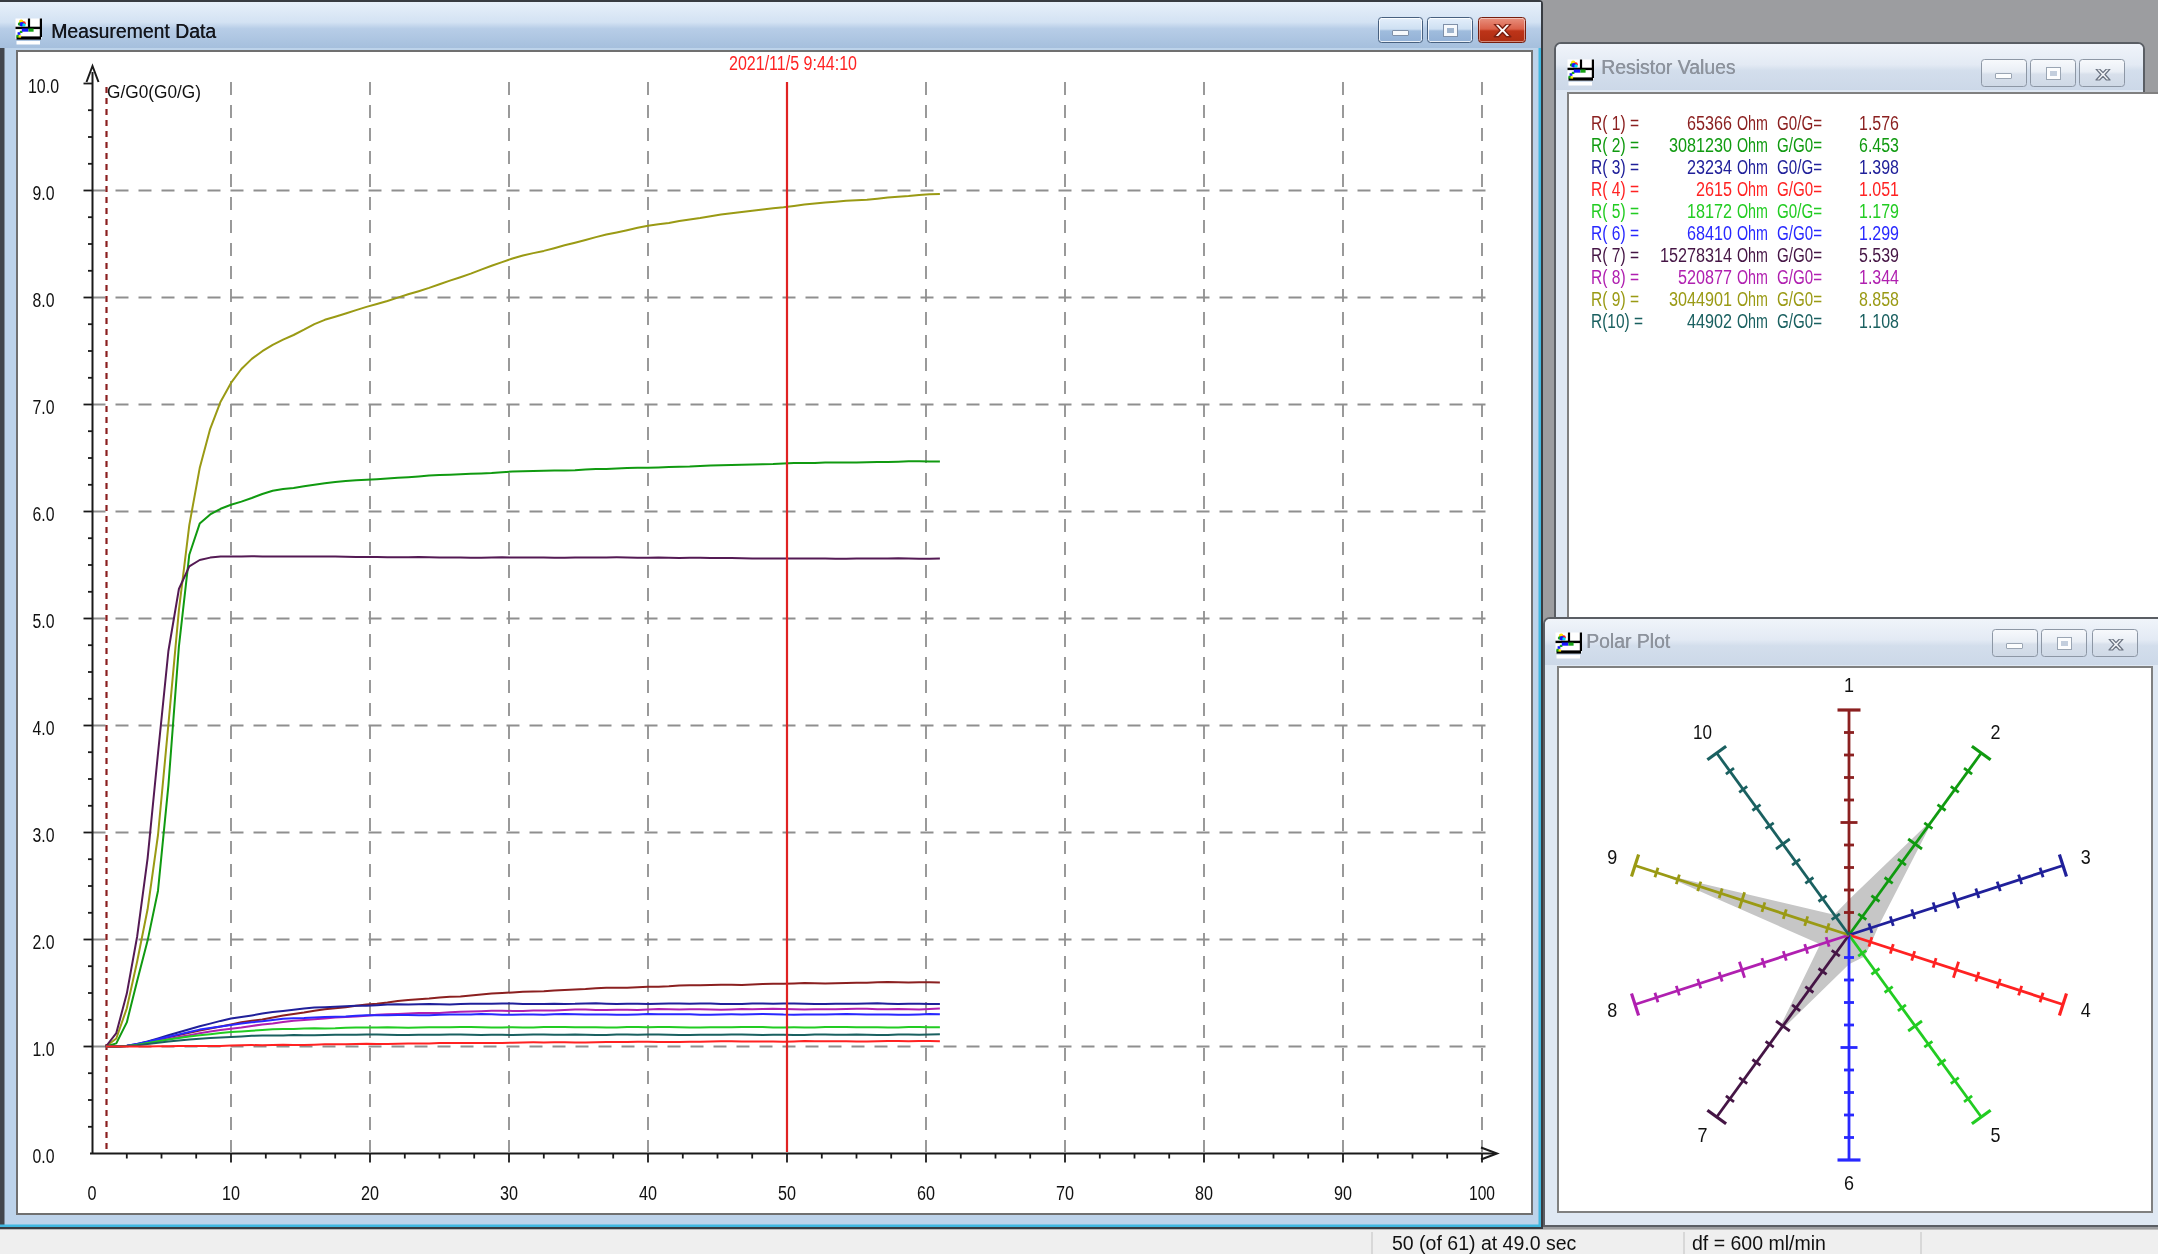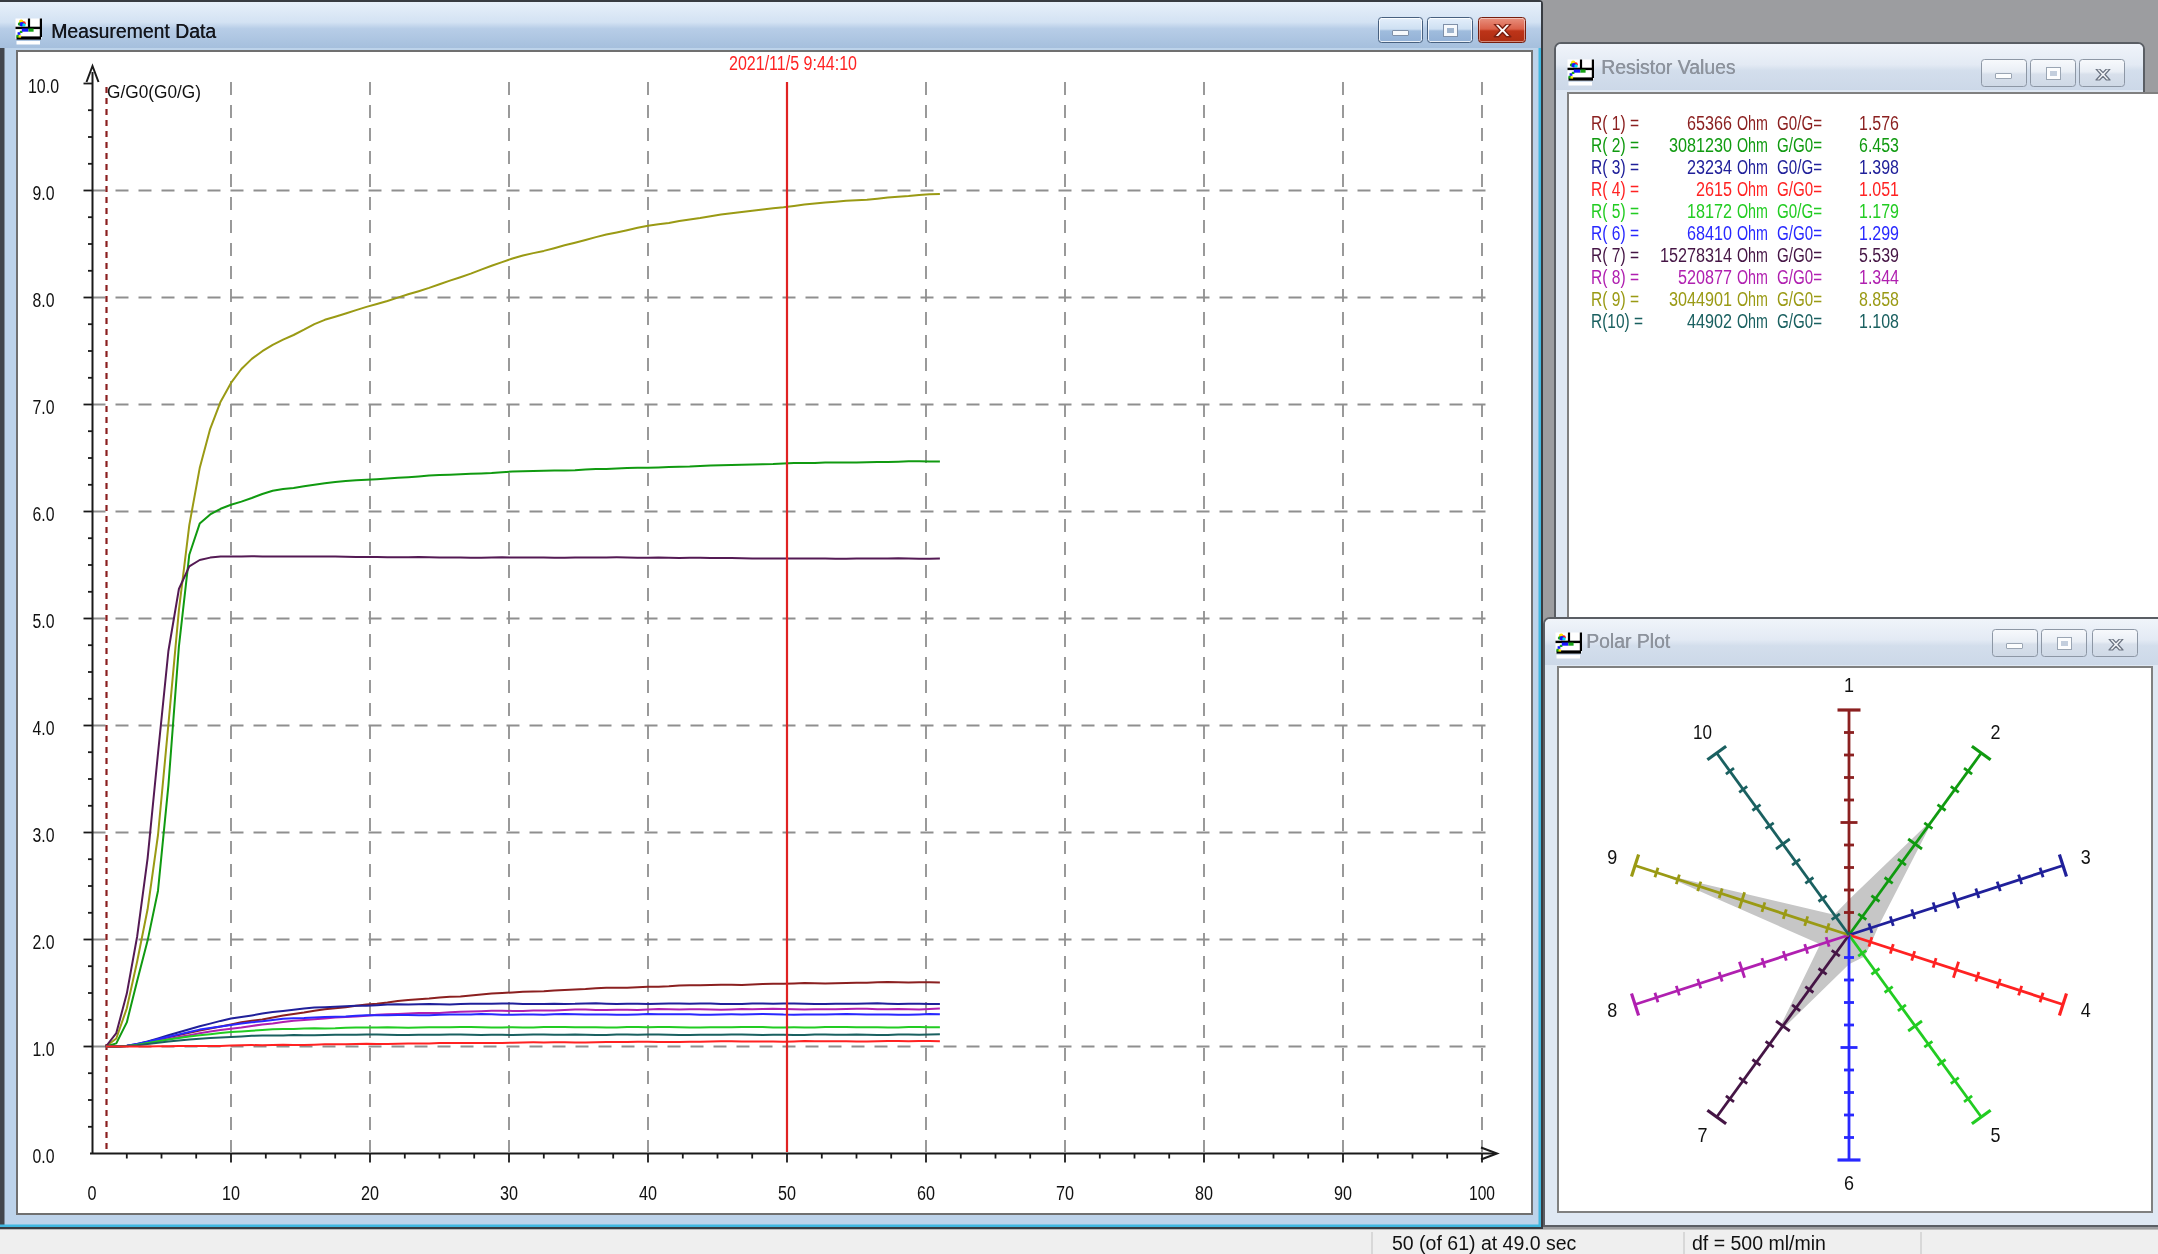--- a/index.html
+++ b/index.html
@@ -508,14 +508,14 @@
       </svg>
   </div>
 </div>
 
 <div class="abs" style="left:0;top:1229px;width:2158px;height:25px;background:#efefef;
   border-top:1px solid #bdbdbd;">
   <div class="abs" style="left:1371px;top:2px;width:1.5px;height:23px;background:#d8d8d8;"></div>
   <div class="abs" style="left:1683px;top:2px;width:1.5px;height:23px;background:#d8d8d8;"></div>
   <div class="abs" style="left:1920px;top:2px;width:1.5px;height:23px;background:#d8d8d8;"></div>
   <div class="statxt" style="left:1380px;top:2px;margin-left:12px;">50 (of 61) at 49.0 sec</div>
-  <div class="statxt" style="left:1692px;top:2px;">df = 500 ml/min</div>
+  <div class="statxt" style="left:1692px;top:2px;">df = 600 ml/min</div>
 </div>
 
 </body></html>

